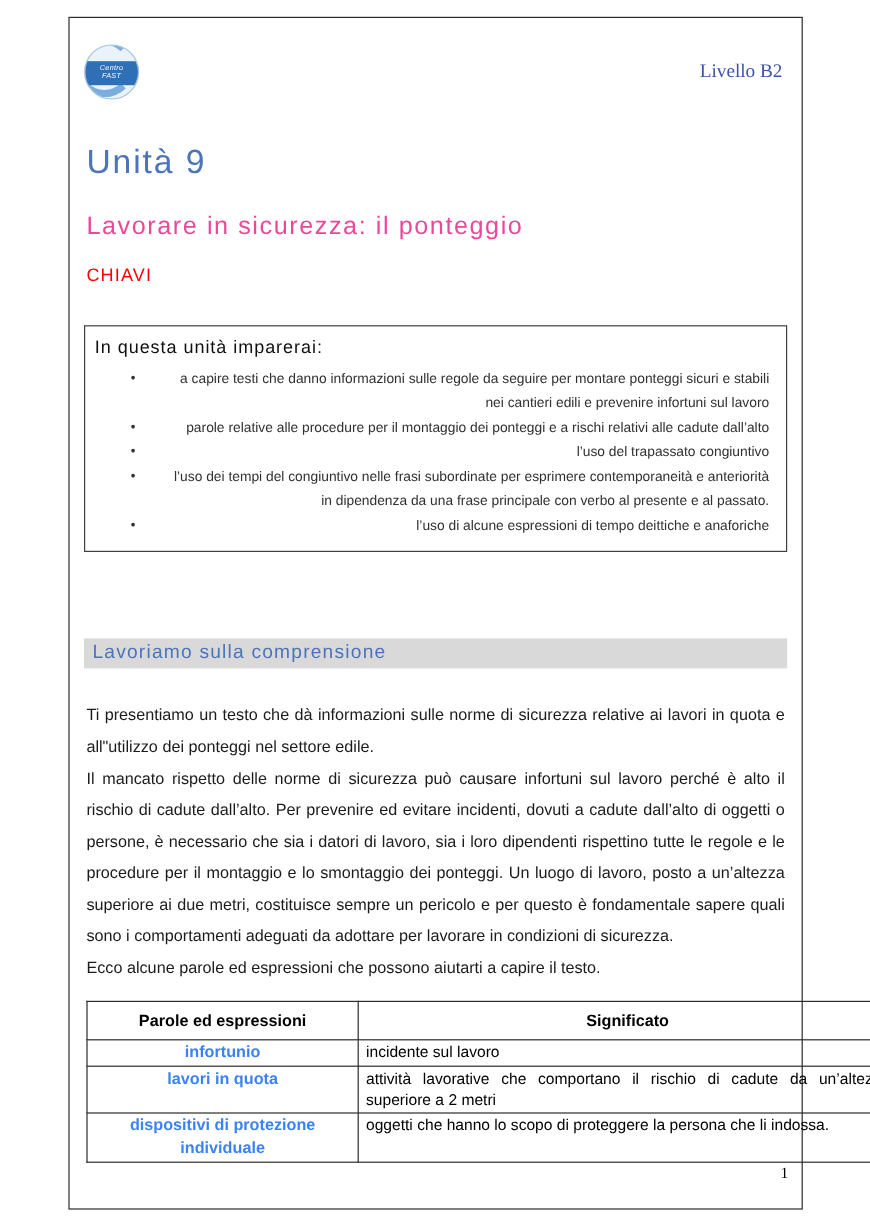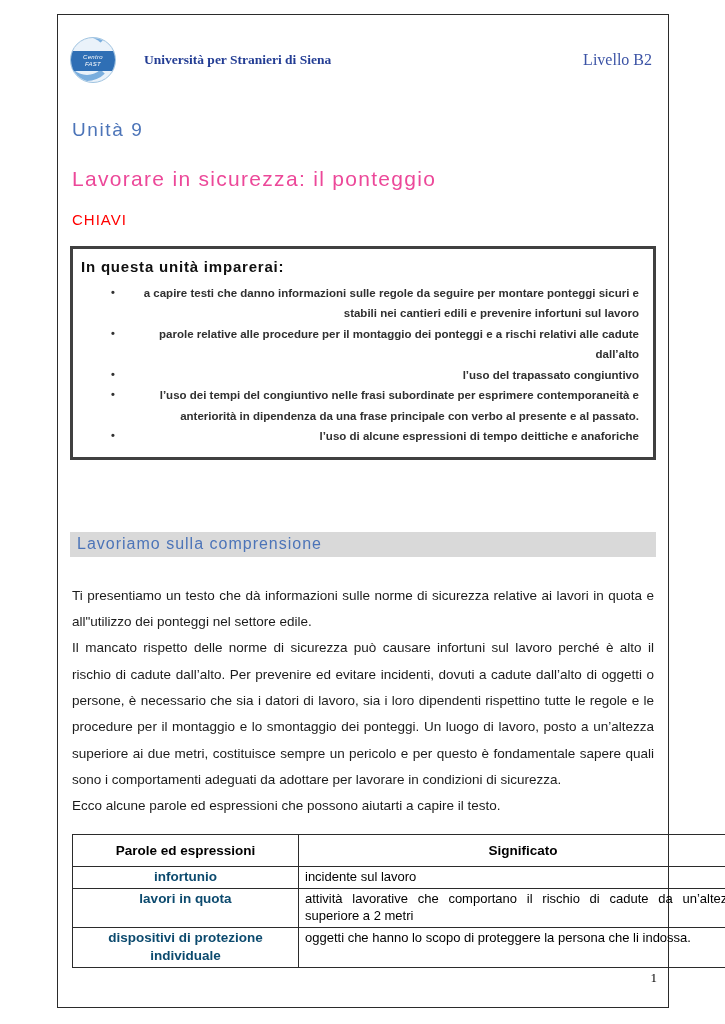--- a/index.html
+++ b/index.html
@@ -30,33 +30,33 @@
     color:#ffffff; display:flex; flex-direction:column; align-items:center; justify-content:center;
     font-size:6px; font-style:italic; line-height:1.15; letter-spacing:0.3px;
   }
   .uni {
     margin-left:28px; font-family:"Liberation Serif", serif; font-weight:bold;
     color:#233d94; font-size:13.5px;
   }
   .level { margin-left:auto; color:#3b53a5; font-size:16px; padding-right:4px;font-family:Liberation Serif, serif; }
   
   .unit-title {
-    margin-top:36px; font-size:19px; font-weight:normal; letter-spacing:1.6px;
+    margin-top:36px; font-size:28px; font-weight:normal; letter-spacing:1.6px;
     color:#4c74b8; padding-left:2px;
   }
   .unit-subtitle {
     margin-top:26px; font-size:21px; font-weight:normal; letter-spacing:1.3px;
     color:#ec4899; padding-left:2px;
   }
   .chiavi {
     margin-top:20px; font-size:15px; color:#ff0000; letter-spacing:1px; padding-left:2px;
   }
   
   .learnbox {
-    margin-top:18px; border:3px solid #404040; padding:9px 14px 10px 8px;font-weight:bold;
+    margin-top:33px; border:1px solid #404040; padding:9px 14px 10px 8px;
   }
   .learnbox-heading { font-size:15px; color:#101010; letter-spacing:0.8px; }
   .learnbox ul { list-style:none; margin-top:8px; }
   .learnbox li {
     position:relative; padding-left:54px; font-size:11.5px; color:#303030;
     line-height:1.78; text-align:right;
   }
   .learnbox li::before {
     content:"\2022"; position:absolute; left:30px; top:0; font-size:11px; color:#303030;
   }
@@ -76,21 +76,21 @@
     table-layout:fixed;
   }
   .vocab th, .vocab td { border:1px solid #2b2b2b; }
   .vocab col.c1 { width:226px; }
   .vocab th {
     font-size:13.5px; font-weight:bold; text-align:center; padding:8px 4px; color:#000;
   }
   .vocab td { vertical-align:top; }
   .vocab td.term {
     font-size:13.5px; font-weight:bold; text-align:center; padding:1px 4px 2px 4px;
-    line-height:1.35; color:#0c4a6e;
+    line-height:1.35; color:#3b82f6;
   }
   .vocab td.meaning {
     font-size:13px; padding:1px 6px 2px 6px; text-align:justify; line-height:1.35; color:#000;
   }
   
   .pagenum {
     position:absolute; right:68px; bottom:38px;
     font-family:"Liberation Serif", serif; font-size:13px; color:#000;
   }
 </style>
@@ -100,21 +100,20 @@
 <div class="page">
   <div class="frame">
 
     <div class="header">
       <div class="logo">
         <div class="logo-band">
           <span>Centro</span>
           <span>FAST</span>
         </div>
       </div>
-      <div class="uni">Università per Stranieri di Siena</div>
       <div class="level">Livello B2</div>
     </div>
 
     <div class="unit-title">Unità 9</div>
     <div class="unit-subtitle">Lavorare in sicurezza: il ponteggio</div>
     <div class="chiavi">CHIAVI</div>
 
     <div class="learnbox">
       <div class="learnbox-heading">In questa unità imparerai:</div>
       <ul>

